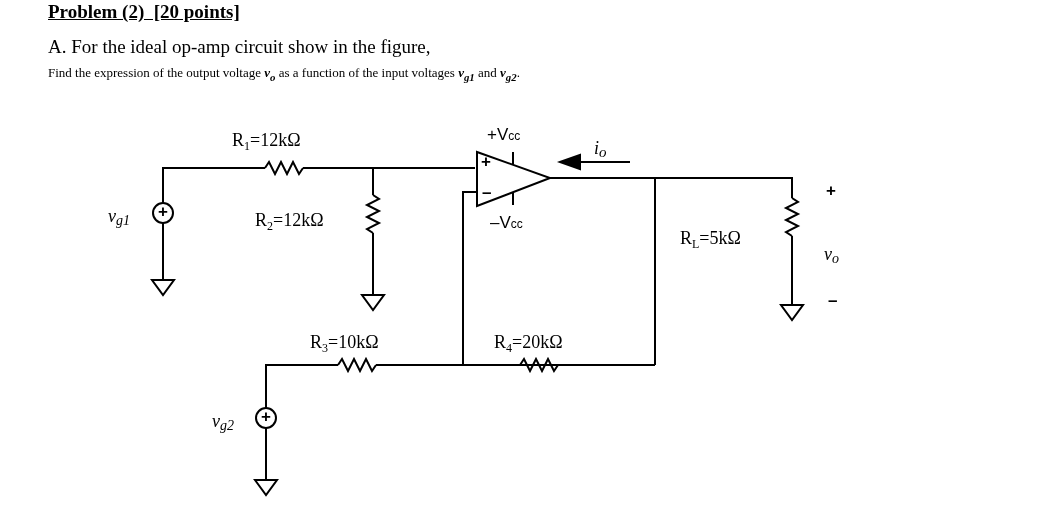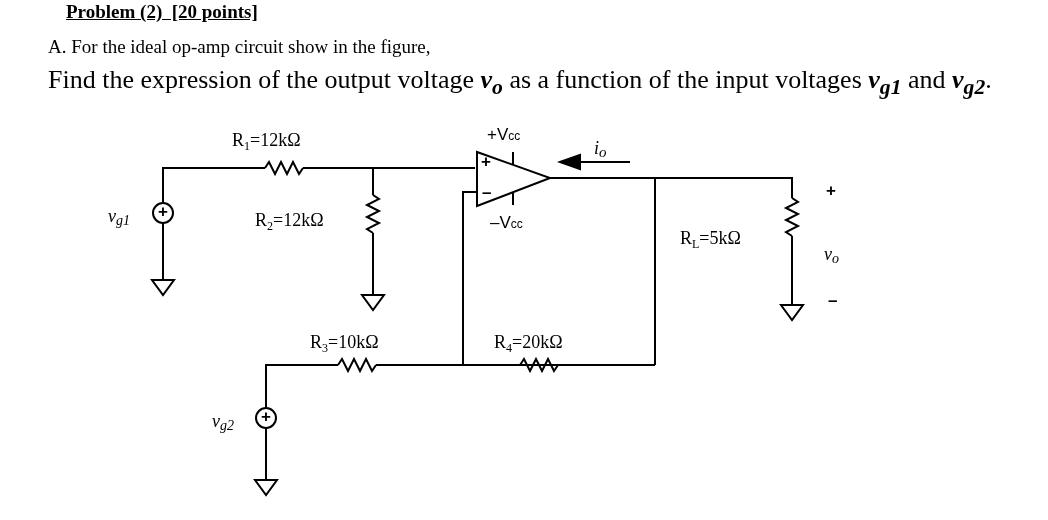--- a/index.html
+++ b/index.html
@@ -1,19 +1,19 @@
 <!DOCTYPE html>
 <html><head>
 <meta charset="utf-8">
 <style>
   html, body { margin:0; padding:0; background:#ffffff; }
   body { width:1048px; height:520px; position:relative; overflow:hidden; font-family:"Liberation Serif", serif; color:#000; }
-  .title { position:absolute; left:48px; top:1px; font-size:19px; font-weight:bold; text-decoration:underline; white-space:pre;margin-left:18px; }
+  .title { position:absolute; left:48px; top:1px; font-size:19px; font-weight:bold; text-decoration:underline; white-space:pre; }
   .line1 { position:absolute; left:48px; top:36px; font-size:19px; white-space:pre; }
-  .line2 { position:absolute; left:48px; top:65px; font-size:26px; white-space:pre; }
+  .line2 { position:absolute; left:48px; top:65px; font-size:13px; white-space:pre; }
   .bi { font-weight:bold; font-style:italic; }
   svg { position:absolute; left:0; top:0; }
   .lbl { font-family:"Liberation Serif", serif; font-size:18px; }
   .lbls { font-family:"Liberation Sans", sans-serif; font-size:17px; }
   .it { font-style:italic; }
 </style>
 </head>
 <body>
 
 <div class="title">Problem (2)  [20 points]</div>

